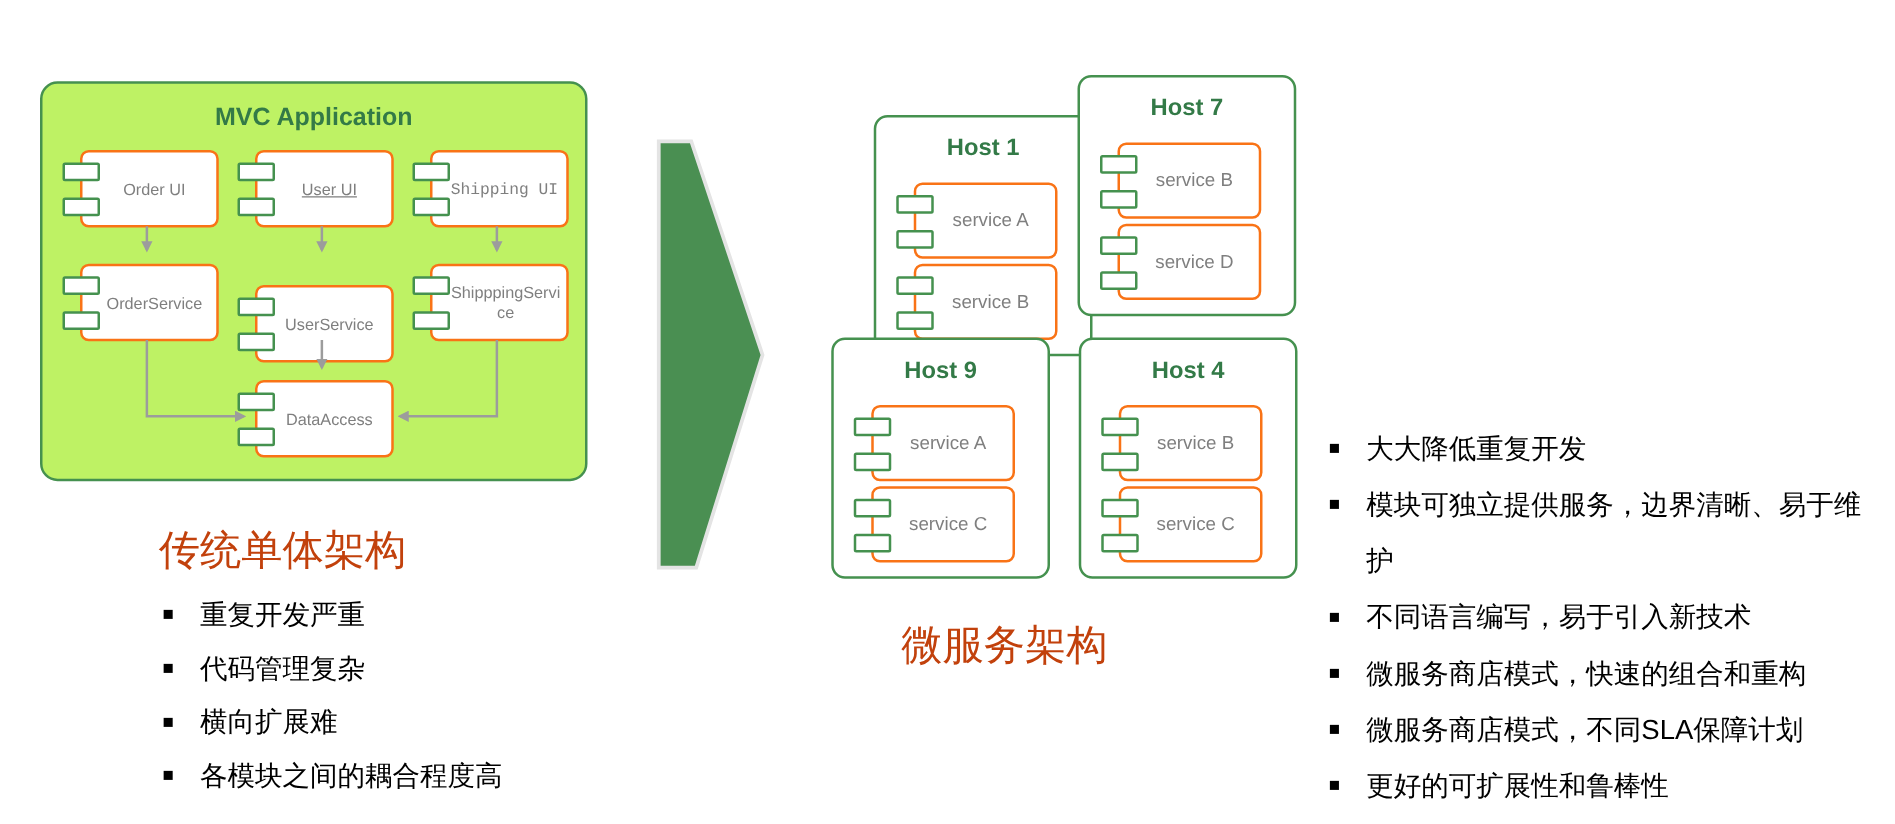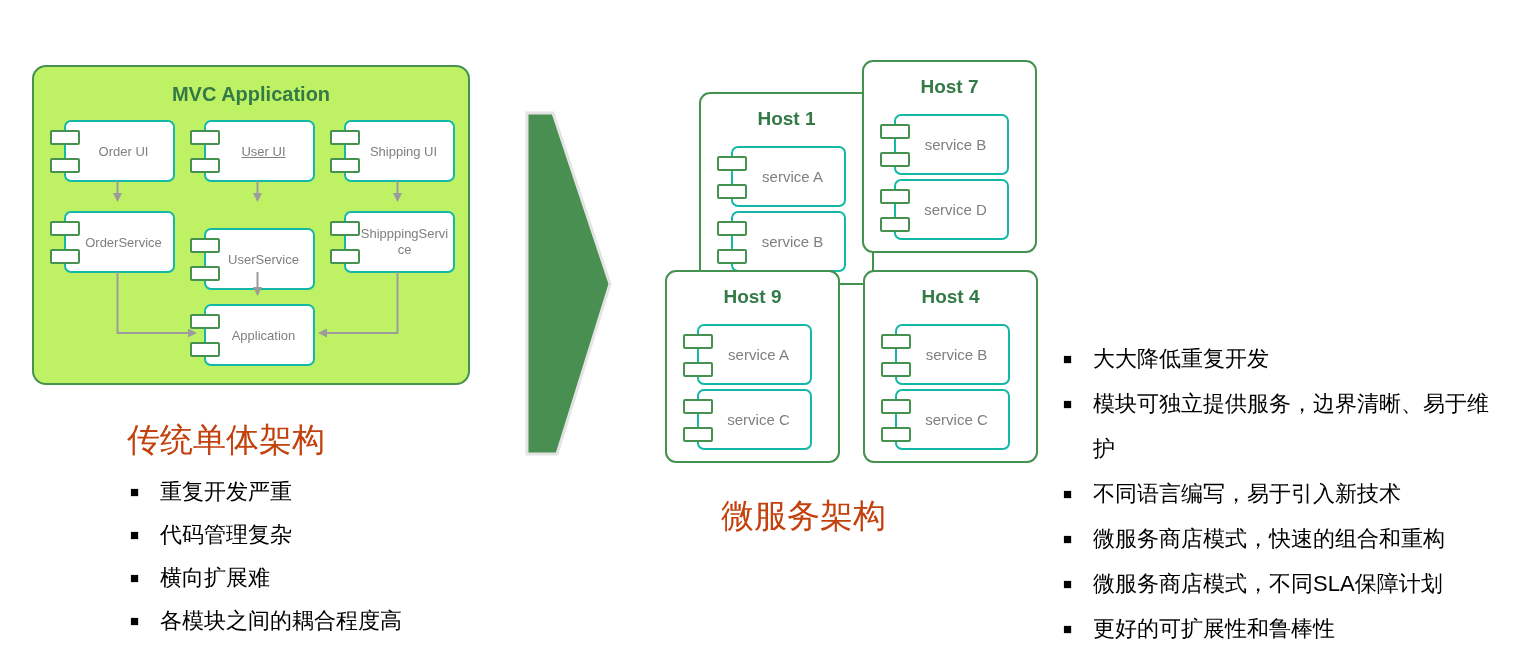--- a/index.html
+++ b/index.html
@@ -19,38 +19,38 @@
     background: #bef264; box-sizing: border-box;
   }
   .mvc-title {
     position: absolute; left: 0; top: 16px; width: 100%;
     text-align: center; font-size: 20px; font-weight: bold; color: #337A47;
   }
 
   
   .component {
     position: absolute; width: 111px; height: 62px;
-    border: 2px solid #14b8a6; border-radius: 7px;
+    border: 2px solid #f97316; border-radius: 7px;
     background: #ffffff; box-sizing: border-box;
     display: flex; align-items: center; justify-content: center;
     color: #7F7F7F; font-size: 13px; text-align: center;
   }
   .component .tab {
     position: absolute; left: -16px; width: 26px; height: 11px;
     border: 2px solid #45914F; border-radius: 2px; background: #ffffff;
   }
   .component .tab.t1 { top: 8px; }
   .component .tab.t2 { top: 36px; }
   .clabel { display: inline-block; padding-left: 8px; }
   .clabel.break { width: 92px; word-break: break-all; line-height: 1.2; padding-left: 10px; }
 
   
   .c-order-ui        { left: 30px;  top: 53px; }
   .c-user-ui         { left: 170px; top: 53px; text-decoration: underline; }
-  .c-shipping-ui     { left: 310px; top: 53px; }
+  .c-shipping-ui     { left: 310px; top: 53px; font-family: Liberation Mono, monospace; }
   .c-order-service   { left: 30px;  top: 144px; }
   .c-user-service    { left: 170px; top: 161px; text-align: right; }
   .c-shipping-service{ left: 310px; top: 144px; }
   .c-data-access     { left: 170px; top: 237px; }
 
   
   .host {
     position: absolute; width: 175px; height: 193px;
     border: 2px solid #45914F; border-radius: 11px;
     background: #ffffff; box-sizing: border-box;
@@ -118,21 +118,21 @@
     <span class="clabel">UserService</span>
   </div>
   <div class="component c-shipping-service">
     <span class="tab t1"></span>
     <span class="tab t2"></span>
     <span class="clabel break">ShipppingService</span>
   </div>
   <div class="component c-data-access">
     <span class="tab t1"></span>
     <span class="tab t2"></span>
-    <span class="clabel">Application</span>
+    <span class="clabel">DataAccess</span>
   </div>
 </div>
 
 <svg class="overlay" width="1516" height="659" viewBox="0 0 1516 659">
   <defs>
     <marker id="ah" markerWidth="9" markerHeight="9" refX="7" refY="4.5" orient="auto" markerUnits="userSpaceOnUse">
       <path d="M0,0 L9,4.5 L0,9 z" fill="#9C9C9C"></path>
     </marker>
   </defs>
 

